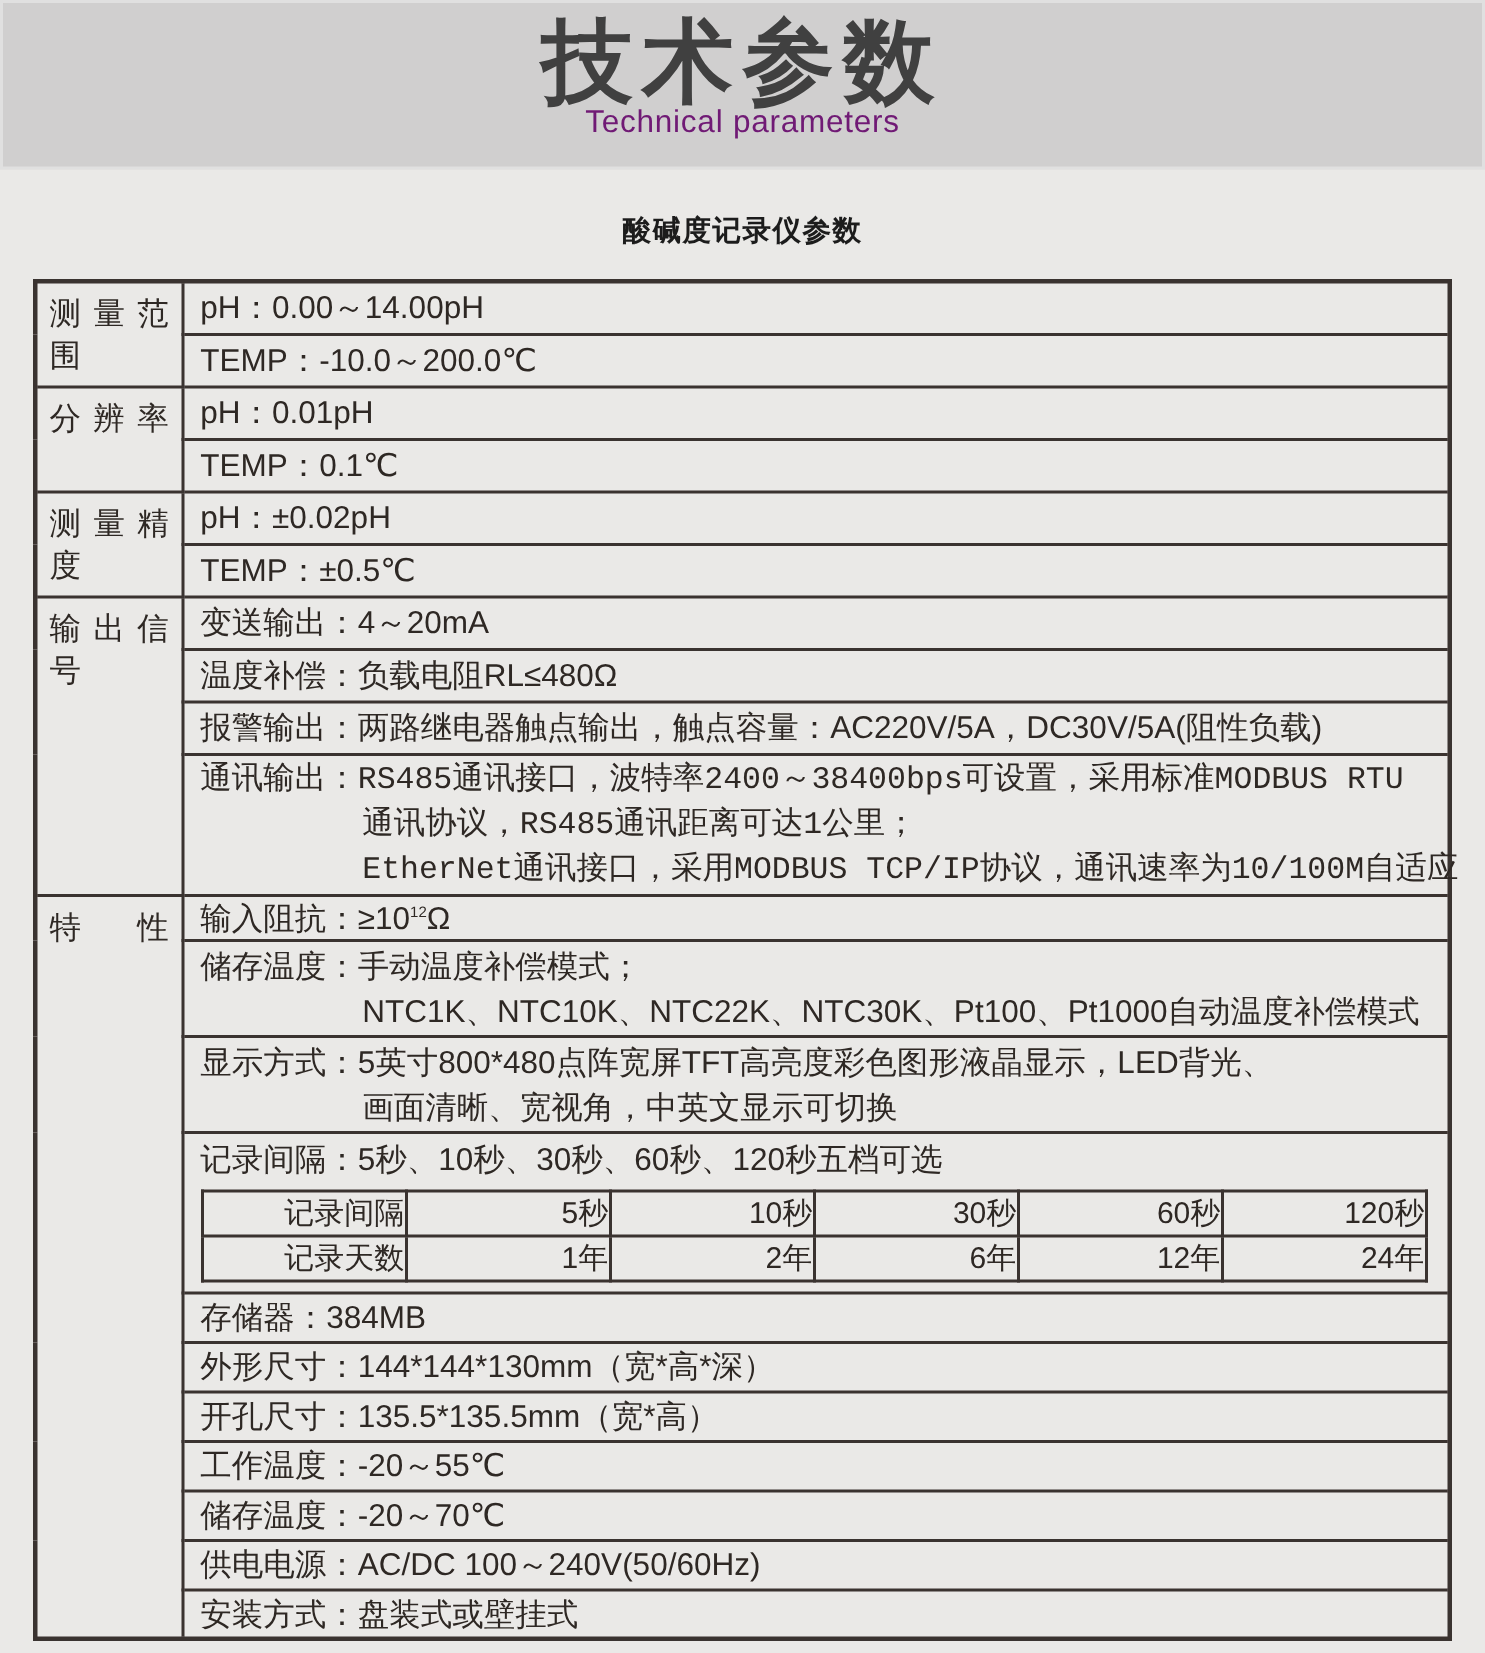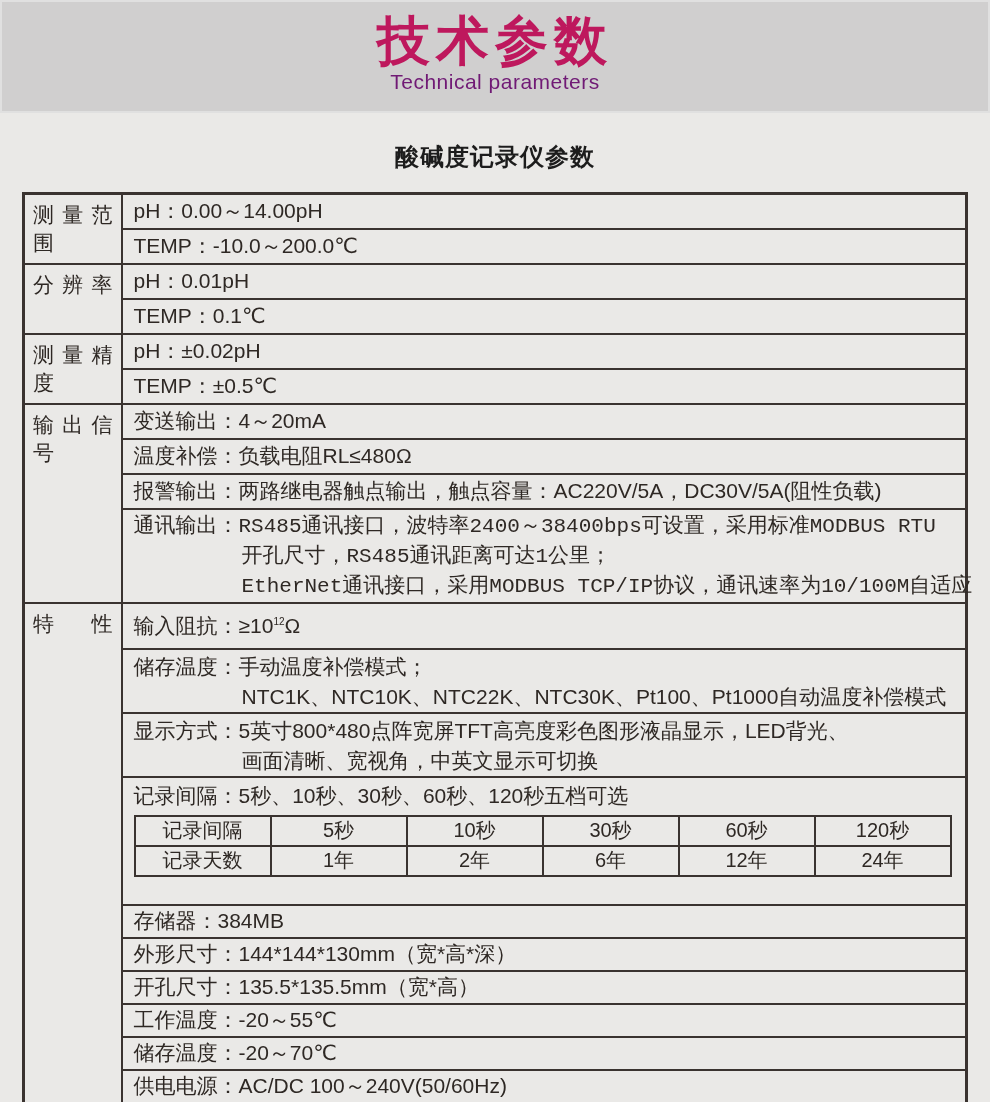--- a/index.html
+++ b/index.html
@@ -19,37 +19,37 @@
   }
   
   .banner{
     width:990px;height:113px;
     background:var(--banner-bg);
     text-align:center;
     padding-top:13px;
     box-shadow:inset 0 0 0 2px rgba(255,255,255,.35);
   }
   .banner-title{
-    font-size:53px;
+    font-size:61px;
     font-weight:700;
     letter-spacing:6px;
-    color:#be185d;
+    color:#404040;
     line-height:56px;
   }
   .banner-subtitle{
     font-size:21px;
     font-weight:400;
     color:#701a75;
     letter-spacing:.5px;
     margin-top:1px;
   }
   
   .section-title{
     text-align:center;
-    font-size:24px;
+    font-size:19px;
     font-weight:700;
     color:#1c1c1c;
     padding:28px 0 19px 0;
     letter-spacing:1px;
   }
   
   table.spec{
     border-collapse:collapse;
     table-layout:fixed;
     width:946px;
@@ -74,42 +74,42 @@
     font-weight:500;
   }
   td.val{
     vertical-align:middle;
     padding-left:11px;
     white-space:nowrap;
     overflow:hidden;
   }
   tr.r-std{height:35px;}
   tr.r-sm{height:33px;}
-  tr.r-imp{height:46px;}
+  tr.r-imp{height:30px;}
   tr.r-two{height:63px;}
   tr.r-comm{height:94px;font-family:Liberation Mono, monospace;}
-  tr.r-rec{height:128px;}
+  tr.r-rec{height:107px;}
   td.multi{vertical-align:top;padding:2px 0 0 11px;}
   td.multi .line{line-height:30px;white-space:nowrap;}
   td.multi .line.indent{padding-left:108px;}
   sup{font-size:10px;}
   
   td.rec-cell{vertical-align:top;padding:2px 0 0 11px;}
   td.rec-cell .line{line-height:32px;white-space:nowrap;}
   table.rec{
     border-collapse:collapse;
     table-layout:fixed;
     width:818px;
     margin-top:3px;
     border:2px solid var(--border);
   }
   table.rec td{
     border:2px solid var(--border);
     height:30px;
-    text-align:center;
+    text-align:right;
     font-size:20px;
     font-weight:500;
     white-space:nowrap;
   }
 </style>
 </head>
 <body>
 
 <div class="banner">
   <div class="banner-title">技术参数</div>
@@ -155,21 +155,21 @@
   </tr>
   <tr class="r-std">
     <td class="val">温度补偿：负载电阻RL≤480Ω</td>
   </tr>
   <tr class="r-std">
     <td class="val">报警输出：两路继电器触点输出，触点容量：AC220V/5A，DC30V/5A(阻性负载)</td>
   </tr>
   <tr class="r-comm">
     <td class="multi">
       <div class="line">通讯输出：RS485通讯接口，波特率2400～38400bps可设置，采用标准MODBUS RTU</div>
-      <div class="line indent">开孔尺寸，RS485通讯距离可达1公里；</div>
+      <div class="line indent">通讯协议，RS485通讯距离可达1公里；</div>
       <div class="line indent">EtherNet通讯接口，采用MODBUS TCP/IP协议，通讯速率为10/100M自适应</div>
     </td>
   </tr>
 
   <tr class="r-imp">
     <th class="cat" rowspan="11">特 性</th>
     <td class="val"><span>输入阻抗：≥10</span><sup>12</sup><span>Ω</span></td>
   </tr>
   <tr class="r-two">
     <td class="multi">

